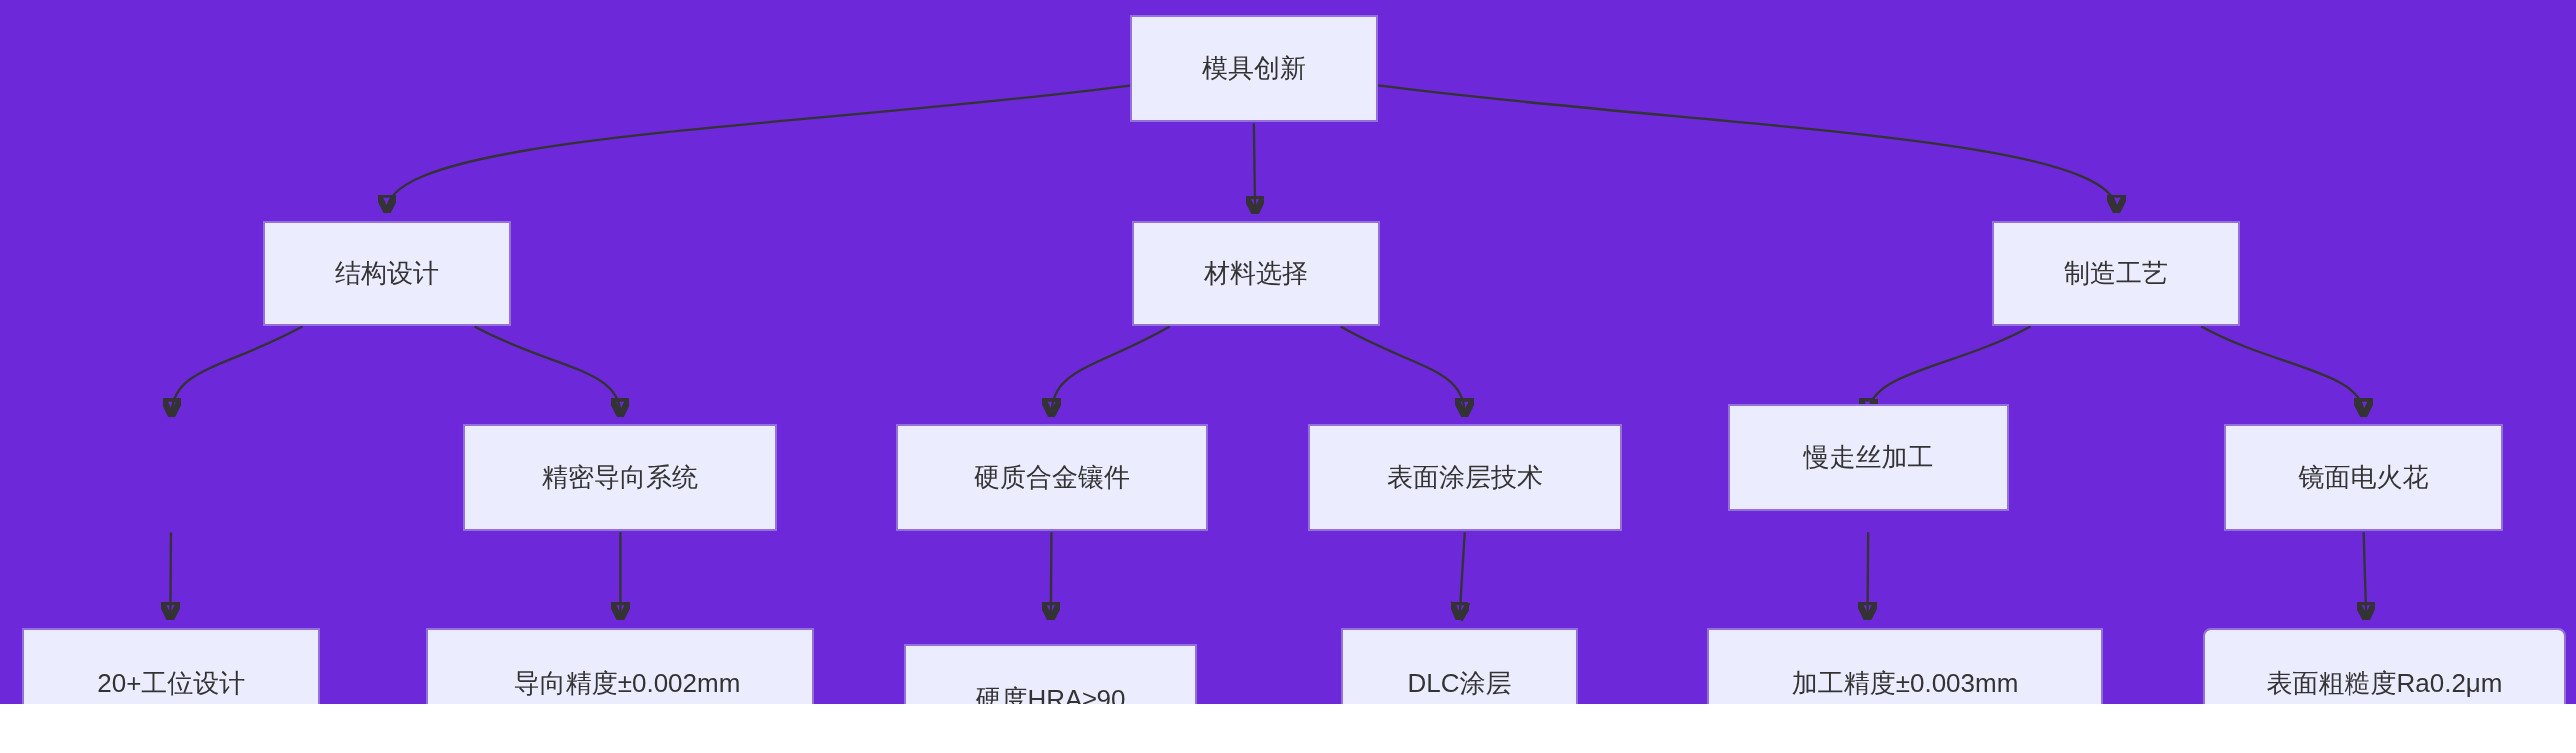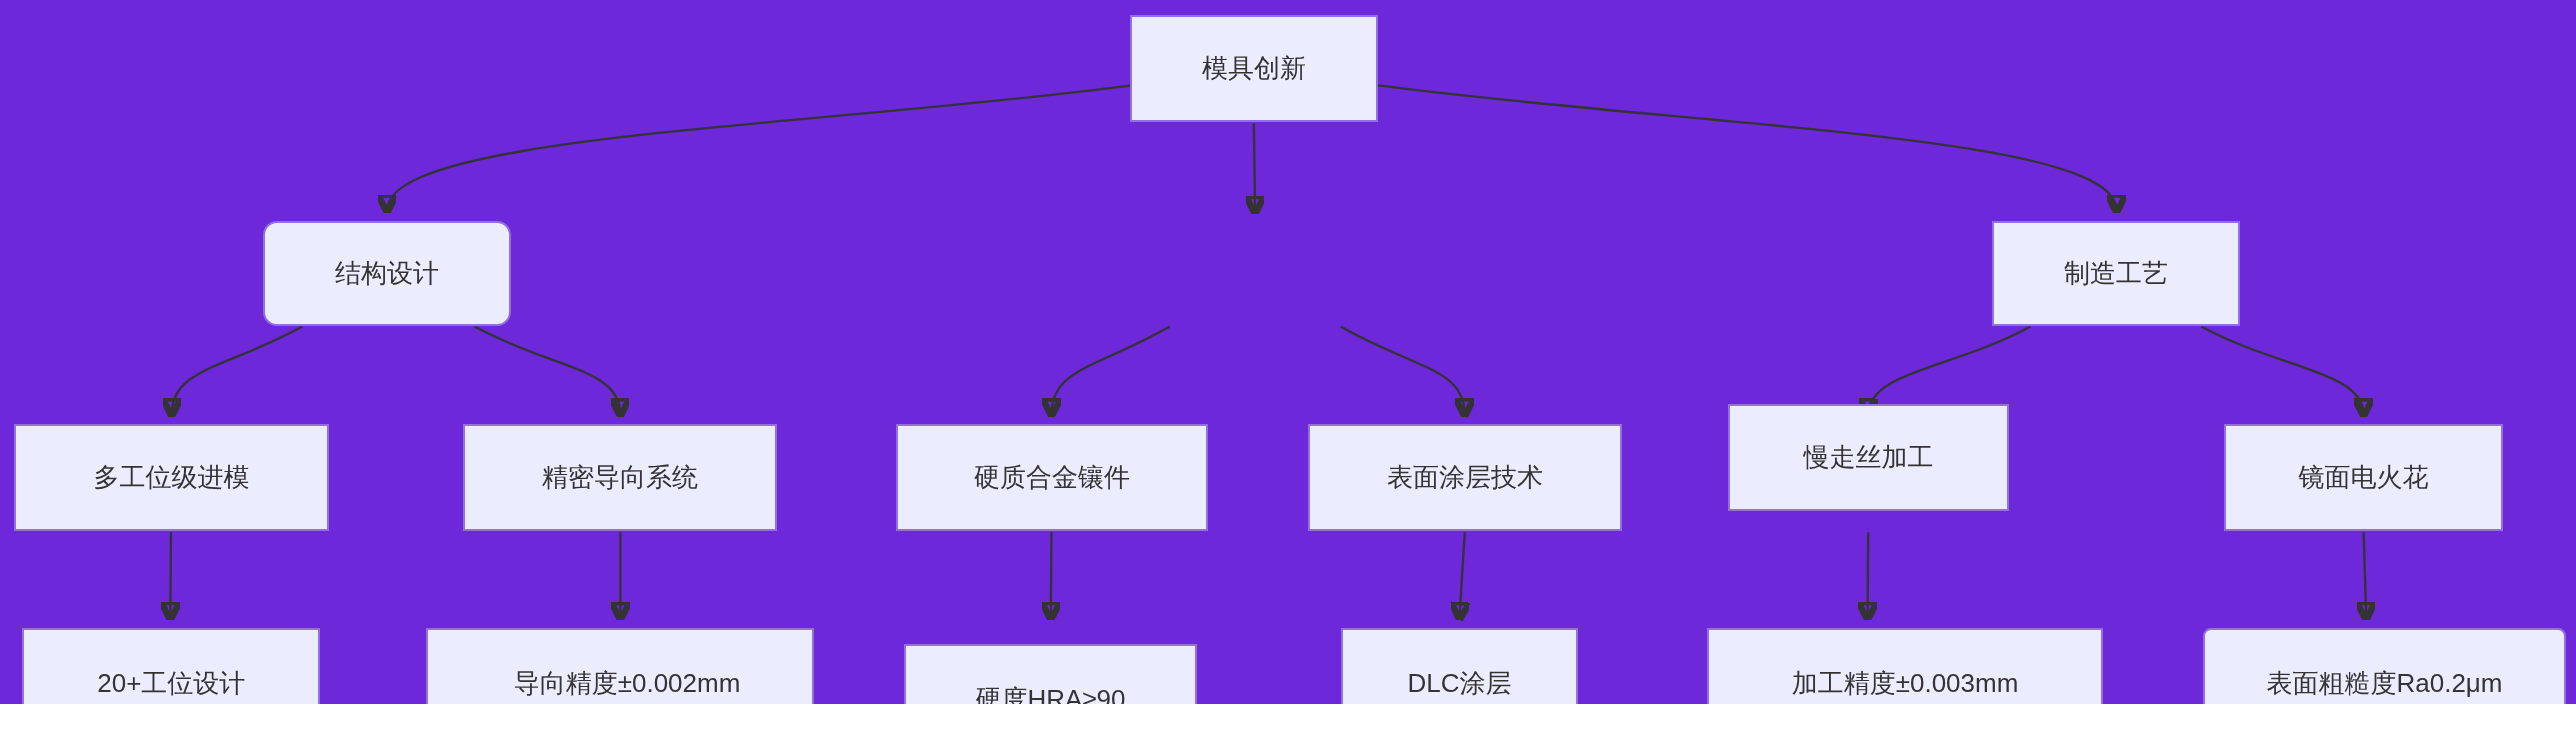--- a/index.html
+++ b/index.html
@@ -26,21 +26,21 @@
     font-size: 26px;
     display: flex;
     align-items: center;
     justify-content: center;
     text-align: center;
     white-space: nowrap;
   }
   
   #n-root      { left: 1130px; top: 15px;  width: 248px; height: 107px; }
   
-  #n-jiegou    { left: 263px;  top: 221px; width: 248px; height: 105px; border-radius: 14px; }
+  #n-jiegou    { left: 263px;  top: 221px; width: 248px; height: 105px; }
   #n-cailiao   { left: 1132px; top: 221px; width: 248px; height: 105px; }
   #n-zhizao    { left: 1992px; top: 221px; width: 248px; height: 105px; }
   
   #n-duogongwei{ left: 14px;   top: 424px; width: 315px; height: 107px; }
   #n-jingmi    { left: 463px;  top: 424px; width: 314px; height: 107px; }
   #n-yingzhi   { left: 896px; top: 424px; width: 312px; height: 107px; }
   #n-biaomian  { left: 1308px; top: 424px; width: 314px; height: 107px; }
   #n-manzousi  { left: 1728px; top: 404px; width: 281px; height: 107px; }
   #n-jingmian  { left: 2224px; top: 424px; width: 279px; height: 107px; }
   
@@ -77,23 +77,23 @@
       <path marker-end="url(#arrow)" d="M 1600 810 L 1599 940"></path>
       <path marker-end="url(#arrow)" d="M 2229 810 L 2221 940"></path>
       <path marker-end="url(#arrow)" d="M 2843 810 L 2842 940"></path>
       <path marker-end="url(#arrow)" d="M 3597 810 L 3601 940"></path>
     </g>
   </svg>
 
   <div class="node" id="n-root">模具创新</div>
 
   <div class="node" id="n-jiegou">结构设计</div>
+  <div class="node" id="n-cailiao">材料选择</div>
   <div class="node" id="n-zhizao">制造工艺</div>
 
-  <div class="node" id="n-duogongwei">多工位级进模</div>
   <div class="node" id="n-jingmi">精密导向系统</div>
   <div class="node" id="n-yingzhi">硬质合金镶件</div>
   <div class="node" id="n-biaomian">表面涂层技术</div>
   <div class="node" id="n-manzousi">慢走丝加工</div>
   <div class="node" id="n-jingmian">镜面电火花</div>
 
   <div class="node" id="n-gongwei20">20+工位设计</div>
   <div class="node" id="n-daoxiang">导向精度±0.002mm</div>
   <div class="node" id="n-yingdu">硬度HRA≥90</div>
   <div class="node" id="n-dlc">DLC涂层</div>

